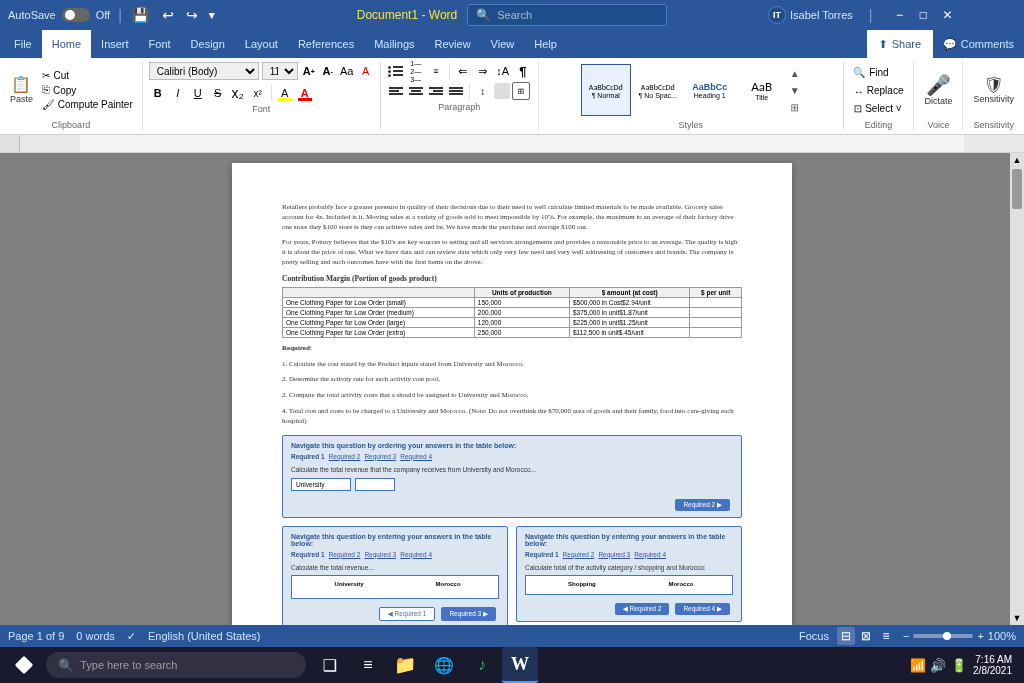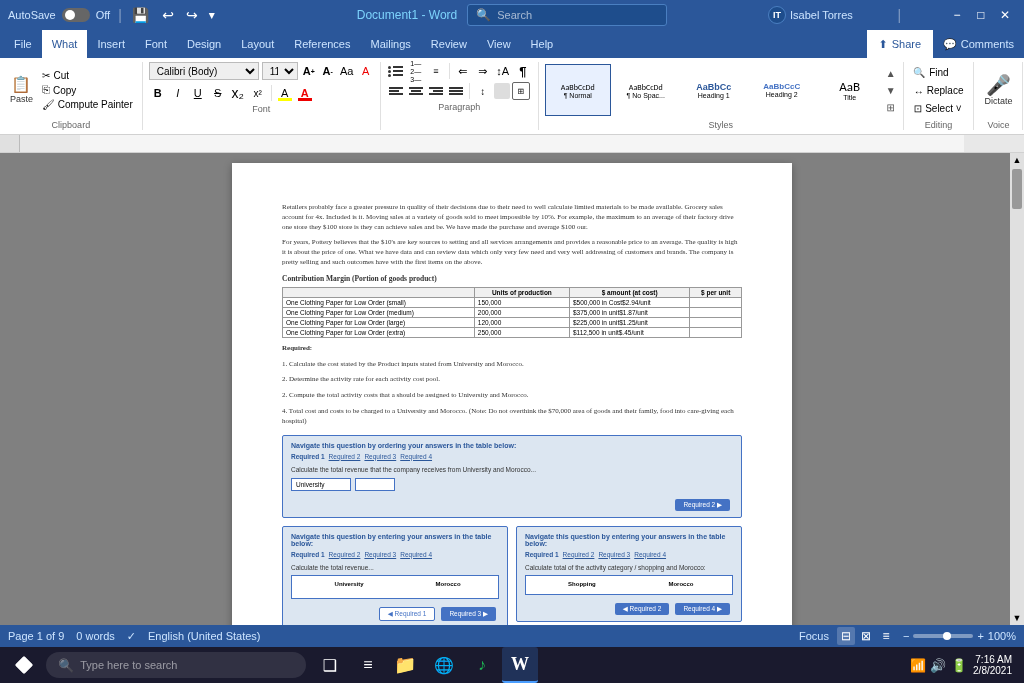--- a/index.html
+++ b/index.html
@@ -10,21 +10,21 @@
       background: #2b579a;
       color: white;
       height: 30px;
       display: flex;
       align-items: center;
       padding: 0 8px;
       gap: 8px;
     }
     .title-bar-left { display: flex; align-items: center; gap: 6px; flex: 1; }
     .title-bar-center { display: flex; align-items: center; gap: 6px; flex: 2; justify-content: center; }
-    .title-bar-right { display: flex; align-items: center; gap: 4px; flex: 1; justify-content: space-between; }
+    .title-bar-right { display: flex; align-items: center; gap: 12px; flex: 1; justify-content: flex-start; }
     .search-box {
       background: #1e4d8c;
       border: 1px solid #4a7fc1;
       border-radius: 3px;
       color: white;
       padding: 3px 8px;
       font-size: 11px;
       width: 200px;
       display: flex;
       align-items: center;
@@ -108,21 +108,21 @@
     .font-size-select { border: 1px solid #bbb; padding: 1px 3px; font-size: 10px; width: 36px; height: 18px; }
     .font-btn { width: 16px; height: 16px; display: flex; align-items: center; justify-content: center; cursor: pointer; font-size: 11px; border: 1px solid transparent; }
     .format-row { display: flex; align-items: center; gap: 2px; }
     .fmt-btn { width: 18px; height: 18px; display: flex; align-items: center; justify-content: center; cursor: pointer; font-size: 11px; border: 1px solid transparent; border-radius: 2px; }
     .color-btn { position: relative; }
     .color-underline { position: absolute; bottom: 0; left: 1px; right: 1px; height: 3px; background: #e8c000; }
 
     
     .styles-gallery { display: flex; align-items: center; gap: 2px; }
     .style-item {
-      width: 66px; height: 52px; border: 1px solid transparent;
+      width: 50px; height: 52px; border: 1px solid transparent;
       display: flex; flex-direction: column; align-items: center; justify-content: center;
       cursor: pointer; font-size: 9px; text-align: center; padding: 2px;
     }
     .style-item.active { border-color: #2b579a; background: #e8f0fe; }
     .gallery-scroll { display: flex; flex-direction: column; gap: 1px; }
     .gallery-arrow { width: 12px; height: 16px; display: flex; align-items: center; justify-content: center; cursor: pointer; font-size: 10px; color: #555; }
     .edit-btn { display: flex; align-items: center; gap: 3px; padding: 2px 4px; cursor: pointer; border-radius: 2px; font-size: 10px; white-space: nowrap; }
 
     
     .ruler {
@@ -254,21 +254,21 @@
       <span style="background:white;border-radius:50%;width:10px;height:10px;margin-left:1px;"></span>
     </span>
     <span style="font-size:11px;color:#cce4ff;">Off</span>
     <span style="color:rgba(255,255,255,0.4);font-size:14px;margin:0 2px;">|</span>
     <span style="color:white;font-size:14px;cursor:pointer;padding:0 3px;">💾</span>
     <span style="color:white;font-size:14px;cursor:pointer;padding:0 3px;">↩</span>
     <span style="color:white;font-size:14px;cursor:pointer;padding:0 3px;">↪</span>
     <span style="color:white;font-size:12px;cursor:pointer;padding:0 2px;">▾</span>
   </div>
   <div class="title-bar-center">
-    <span style="font-size:12px;color:#7dd3fc;margin-right:4px;">
+    <span style="font-size:12px;color:#fde047;margin-right:4px;">
       <span>Document1</span> - <span>Word</span>
     </span>
     <div class="search-box">
       <span style="font-size:12px;">🔍</span>
       <span style="color:rgba(255,255,255,0.6);font-size:11px;">Search</span>
     </div>
   </div>
   <div class="title-bar-right">
     <div class="user-info">
       <div class="user-avatar">
@@ -281,21 +281,21 @@
       <div class="win-btn">−</div>
       <div class="win-btn">□</div>
       <div class="win-btn close">✕</div>
     </div>
   </div>
 </div>
 
 <div class="ribbon">
   <div class="ribbon-tabs">
     <div class="ribbon-tab">File</div>
-    <div class="ribbon-tab active">What</div>
+    <div class="ribbon-tab active">Home</div>
     <div class="ribbon-tab">Insert</div>
     <div class="ribbon-tab">Font</div>
     <div class="ribbon-tab">Design</div>
     <div class="ribbon-tab">Layout</div>
     <div class="ribbon-tab">References</div>
     <div class="ribbon-tab">Mailings</div>
     <div class="ribbon-tab">Review</div>
     <div class="ribbon-tab">View</div>
     <div class="ribbon-tab">Help</div>
     <div class="ribbon-tab-share">
@@ -447,24 +447,20 @@
             <span style="font-size:8px;font-family:Calibri,sans-serif;">AaBbCcDd</span>
             <span style="font-size:7px;">¶ Normal</span>
           </div>
           <div class="style-item">
             <span style="font-size:8px;font-family:Calibri,sans-serif;">AaBbCcDd</span>
             <span style="font-size:7px;">¶ No Spac...</span>
           </div>
           <div class="style-item">
             <span style="font-size:9px;font-weight:bold;color:#2b579a;">AaBbCc</span>
             <span style="font-size:7px;">Heading 1</span>
-          </div>
-          <div class="style-item">
-            <span style="font-size:8px;font-weight:bold;color:#4472c4;">AaBbCcC</span>
-            <span style="font-size:7px;">Heading 2</span>
           </div>
           <div class="style-item">
             <span style="font-size:13px;font-family:Calibri,sans-serif;">AaB</span>
             <span style="font-size:7px;">Title</span>
           </div>
         </div>
         <div class="gallery-scroll">
           <div class="gallery-arrow">▲</div>
           <div class="gallery-arrow">▼</div>
           <div class="gallery-arrow">⊞</div>

